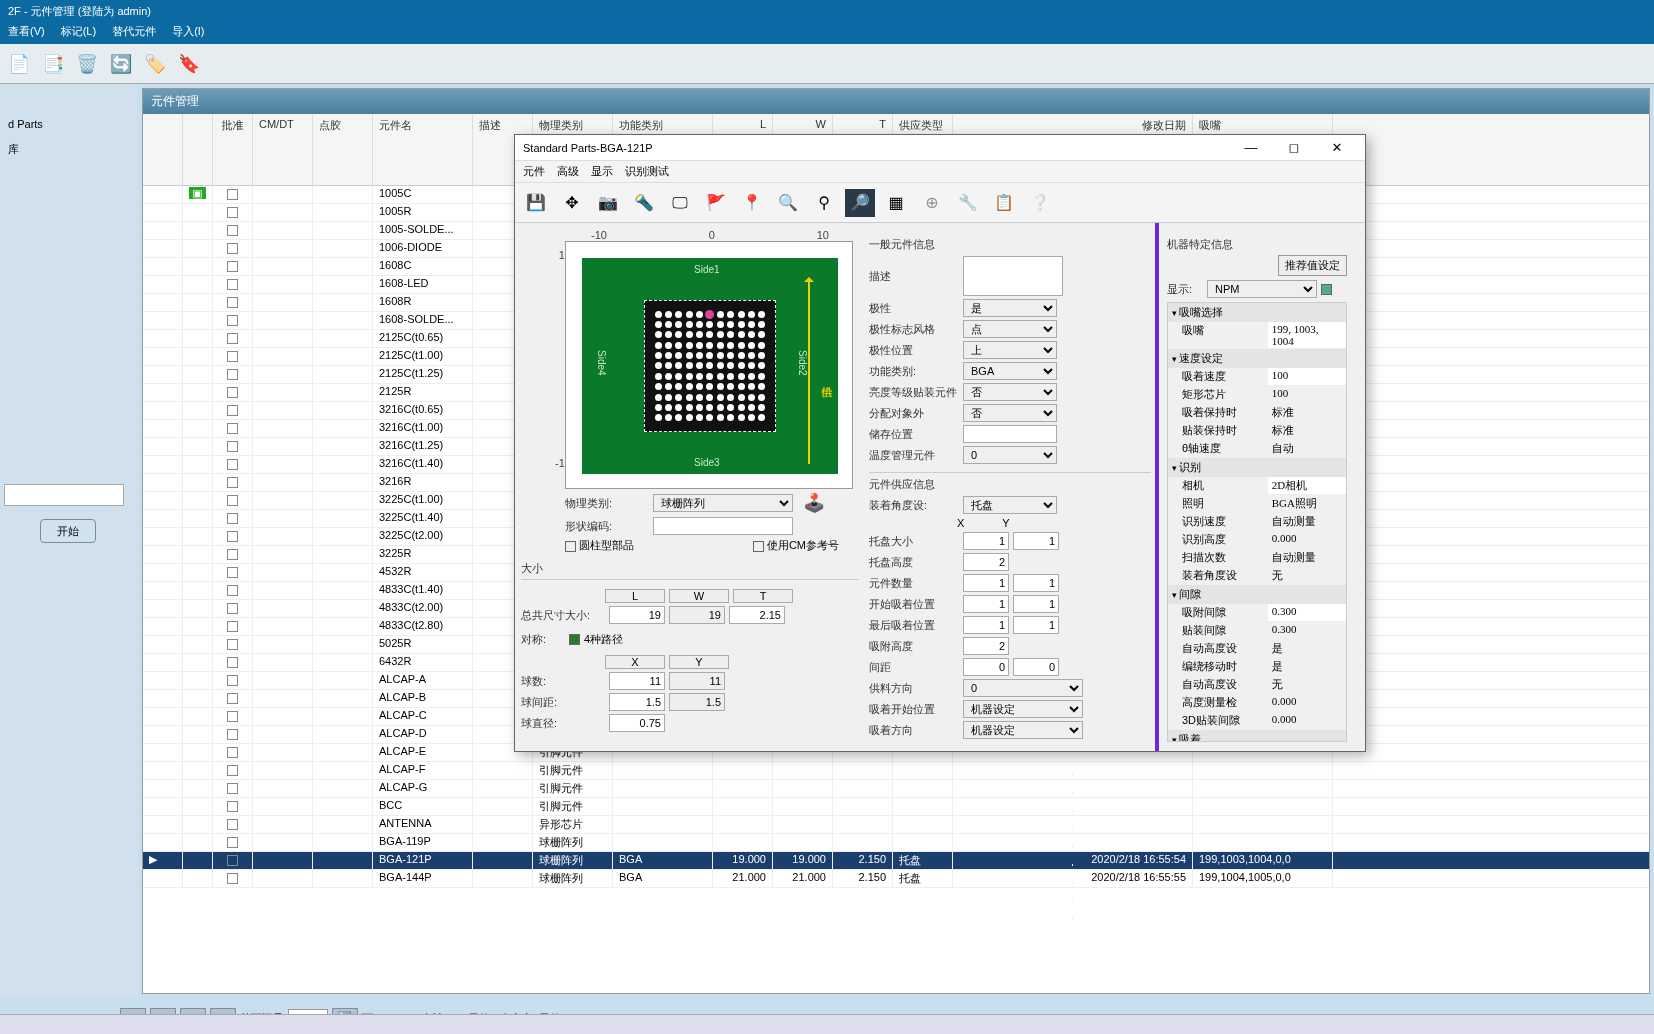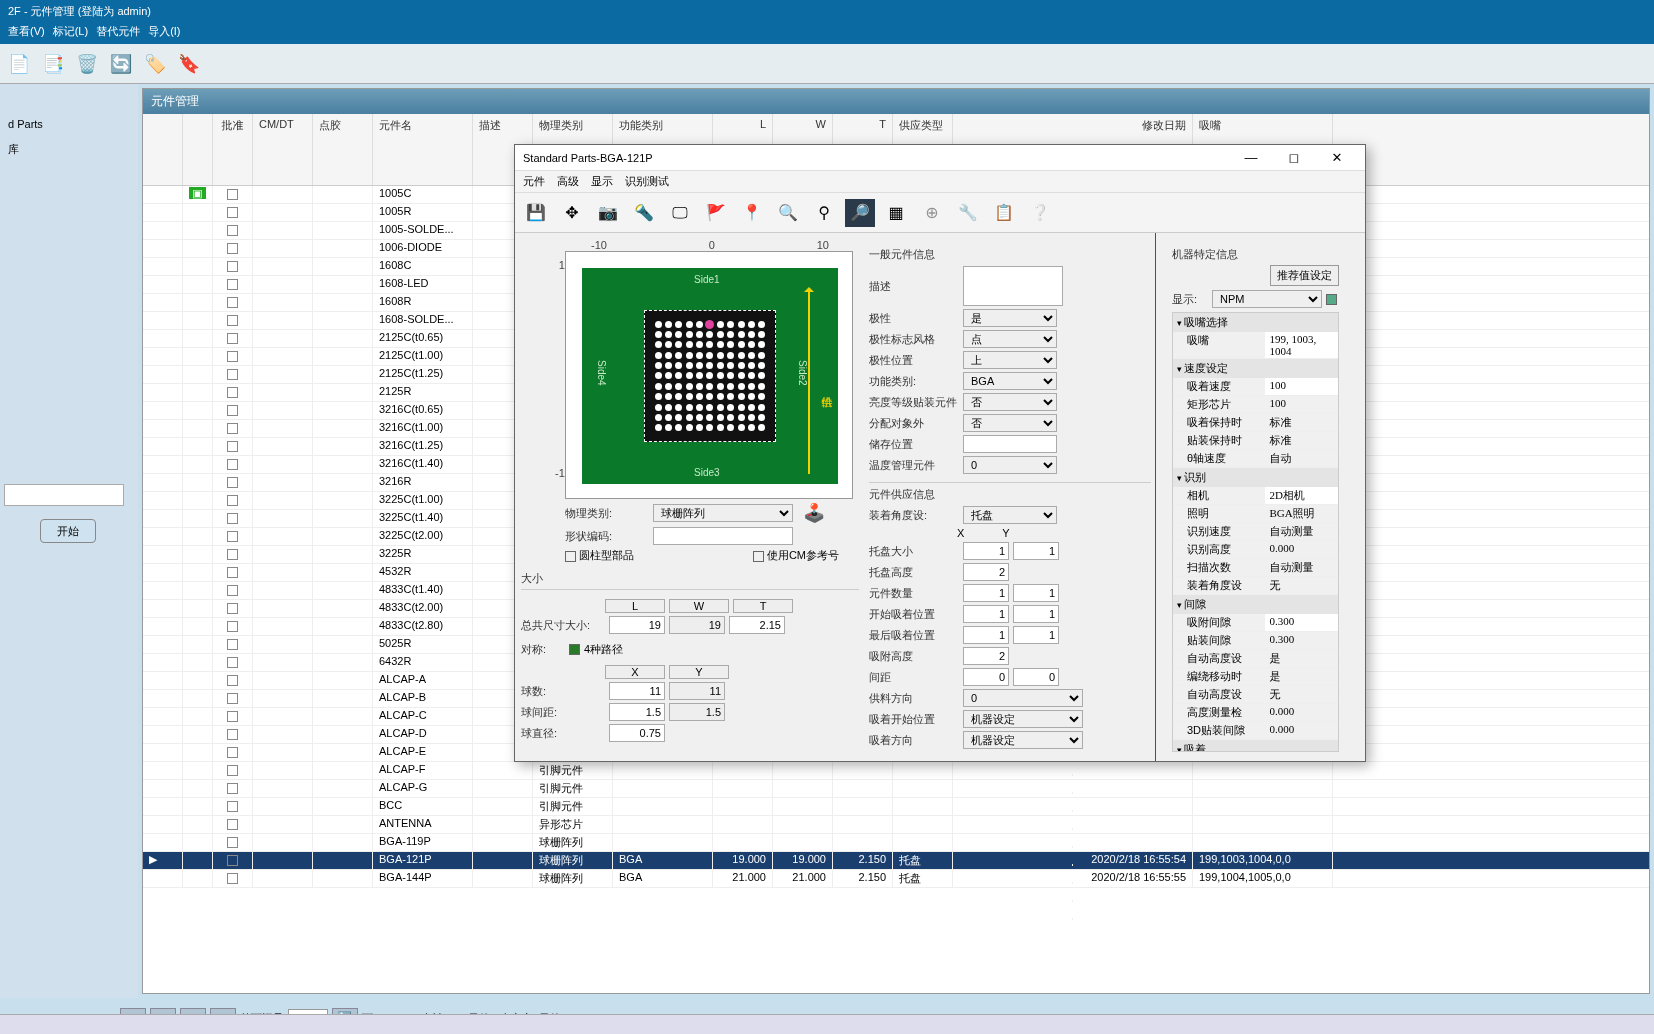--- a/index.html
+++ b/index.html
@@ -1,18 +1,18 @@
 <!DOCTYPE html>
 <html><head>
 <meta charset="utf-8">
 <style>
 * { box-sizing: border-box; margin: 0; padding: 0; font-family: "Microsoft YaHei", Arial, sans-serif; font-size: 11px; }
 body { background: #c8e0ed; width: 1654px; height: 1034px; overflow: hidden; position: relative; }
 .titlebar { background: #0a6aa1; color: #fff; padding: 3px 8px; font-size: 12px; height: 22px; line-height: 16px; }
-.menubar { background: #0a6aa1; color: #fff; padding: 2px 8px; height: 22px; display: flex; gap: 8px; }
+.menubar { background: #0a6aa1; color: #fff; padding: 2px 8px; height: 22px; display: flex; gap: 16px; }
 .menubar span { cursor: pointer; }
 .toolbar { background: #e6edf0; border-bottom: 1px solid #aaa; padding: 4px 8px; height: 40px; display: flex; gap: 10px; align-items: center; }
 .toolbar .icon { width: 24px; height: 24px; display: inline-flex; align-items: center; justify-content: center; font-size: 18px; cursor: pointer; }
 .main { display: flex; height: calc(100% - 120px); }
 .leftpanel { width: 138px; background: #d0e0ed; padding: 8px 4px; display: flex; flex-direction: column; gap: 8px; position: relative; }
 .leftpanel .treeitem { padding: 2px 4px; cursor: pointer; }
 .leftpanel .combobox { width: 120px; height: 22px; border: 1px solid #aaa; background: #fff; position: absolute; top: 400px; }
 .leftpanel .startbtn { width: 56px; height: 24px; border: 1px solid #888; background: #cfe2f0; border-radius: 4px; position: absolute; top: 435px; left: 40px; cursor: pointer; text-align: center; line-height: 22px; }
 .rightarea { flex: 1; display: flex; flex-direction: column; background: #fff; border: 1px solid #999; margin: 4px; }
 .panelheader { background: linear-gradient(#6d9eb8, #4a7fa0); color: #fff; padding: 4px 8px; font-size: 12px; }
@@ -32,31 +32,31 @@
 .c-desc { width: 60px; }
 .c-ptype { width: 80px; }
 .c-ftype { width: 100px; }
 .c-l { width: 60px; text-align: right; }
 .c-w { width: 60px; text-align: right; }
 .c-t { width: 60px; text-align: right; }
 .c-supply { width: 60px; }
 .c-cdate { width: 120px; text-align: right; margin-top: 48px; }
 .c-mdate { width: 120px; text-align: right; }
 .c-nozzle { width: 140px; }
-.dialog { position: absolute; top: 144px; left: 514px; width: 852px; height: 618px; background: #f0f0f0; border: 1px solid #666; box-shadow: 4px 4px 12px rgba(0,0,0,0.3); display: flex; flex-direction: column; }
+.dialog { position: absolute; top: 134px; left: 514px; width: 852px; height: 618px; background: #f0f0f0; border: 1px solid #666; box-shadow: 4px 4px 12px rgba(0,0,0,0.3); display: flex; flex-direction: column; }
 .dialog-titlebar { background: #fff; color: #000; padding: 4px 8px; display: flex; justify-content: space-between; border-bottom: 1px solid #ddd; height: 26px; align-items: center; }
 .dialog-titlebar .controls span { display: inline-block; width: 40px; text-align: center; cursor: pointer; font-size: 13px; }
 .dialog-menu { background: #f4f4f4; padding: 3px 8px; display: flex; gap: 12px; border-bottom: 1px solid #ddd; }
 .dialog-toolbar { background: #f4f4f4; padding: 4px 6px; display: flex; gap: 6px; border-bottom: 1px solid #ccc; height: 40px; align-items: center; }
 .dialog-toolbar .tb { width: 30px; height: 28px; display: inline-flex; align-items: center; justify-content: center; font-size: 16px; cursor: pointer; }
 .dialog-toolbar .tb.active { background: #2a3a4a; color: #fff; }
 .dialog-body { flex: 1; display: flex; overflow: hidden; }
 .dcol-left { width: 350px; padding: 6px; }
 .dcol-mid { width: 290px; padding: 6px 4px; }
-.dcol-right { width: 200px; padding: 6px 16px; border-left: 1px solid #6d28d9; }
+.dcol-right { width: 200px; padding: 6px 8px; border-left: 4px solid #6d28d9; }
 .preview { width: 288px; height: 248px; background: #fff; border: 1px solid #999; position: relative; margin-left: 44px; }
 .pcb { position: absolute; top: 16px; left: 16px; width: 256px; height: 216px; background: #0a7a2a; }
 .chip { position: absolute; top: 42px; left: 62px; width: 132px; height: 132px; background: #111; border: 1px dashed #fff; }
 .balls { position: absolute; top: 8px; left: 8px; right: 8px; bottom: 8px; display: grid; grid-template-columns: repeat(11, 1fr); grid-template-rows: repeat(11, 1fr); gap: 0; }
 .ball { width: 7px; height: 7px; background: #fff; border-radius: 50%; place-self: center; }
 .ball.pink { background: #e040a0; width: 9px; height: 9px; }
 .side-label { position: absolute; color: #c8e8c8; font-size: 10px; }
 .arrow { position: absolute; right: 28px; top: 20px; width: 2px; height: 186px; background: #f0d000; }
 .arrow::before { content: ''; position: absolute; top: -6px; left: -4px; border: 5px solid transparent; border-bottom-color: #f0d000; }
 .ruler-h { position: absolute; top: 0; left: 50px; right: 10px; height: 16px; font-size: 9px; color: #444; display: flex; justify-content: space-between; padding: 0 20px; }

